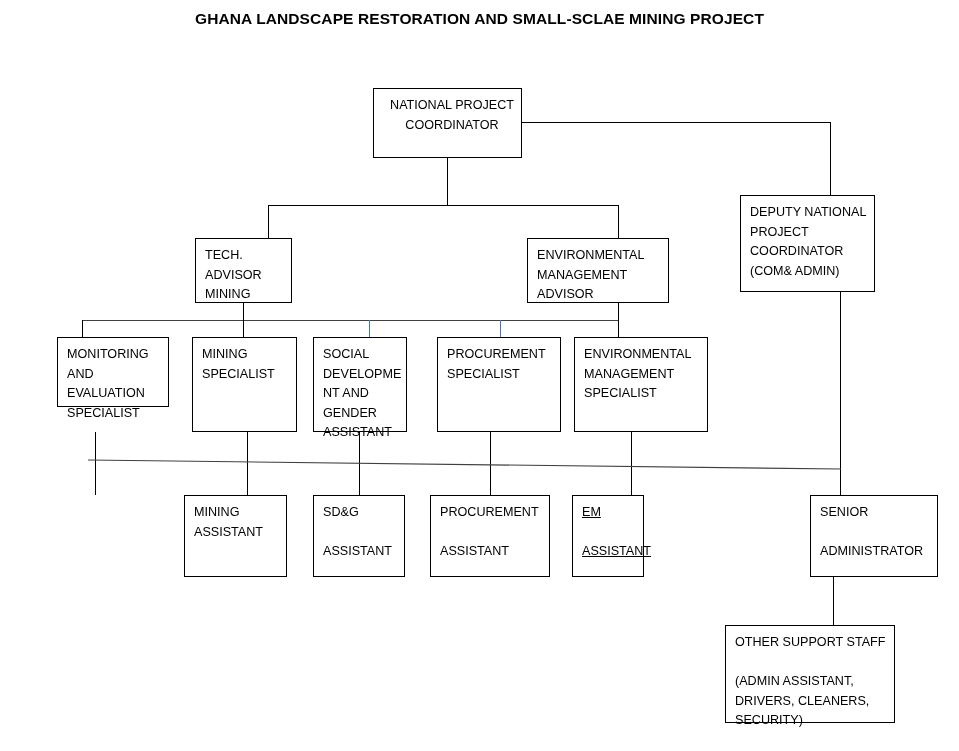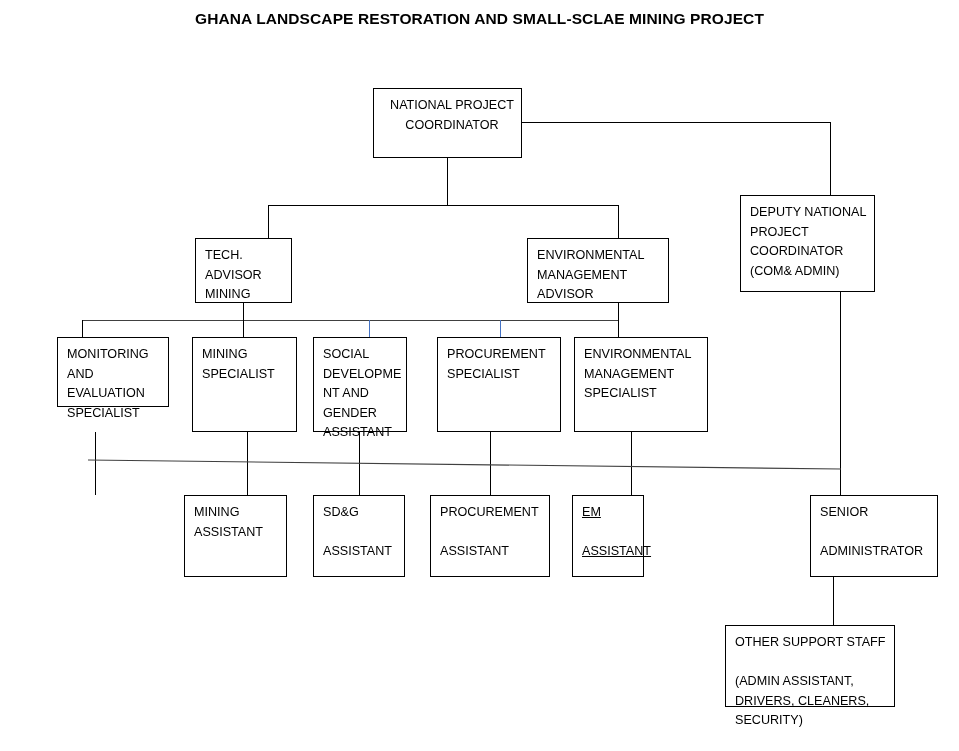--- a/index.html
+++ b/index.html
@@ -162,19 +162,19 @@
 ASSISTANT</div>
 
   <div class="node" style="left:572px; top:495px; width:72px; height:82px;text-decoration:underline;">EM
 
 ASSISTANT</div>
 
   <div class="node" style="left:770px; top:495px; width:128px; height:82px;margin-left:40px;">SENIOR
 
 ADMINISTRATOR</div>
 
-  <div class="node" style="left:725px; top:625px; width:170px; height:82px;">OTHER SUPPORT STAFF
+  <div class="node" style="left:725px; top:625px; width:170px; height:98px;">OTHER SUPPORT STAFF
 
 (ADMIN ASSISTANT,
 DRIVERS, CLEANERS,
 SECURITY)</div>
 
 </div>
 
 </body></html>

